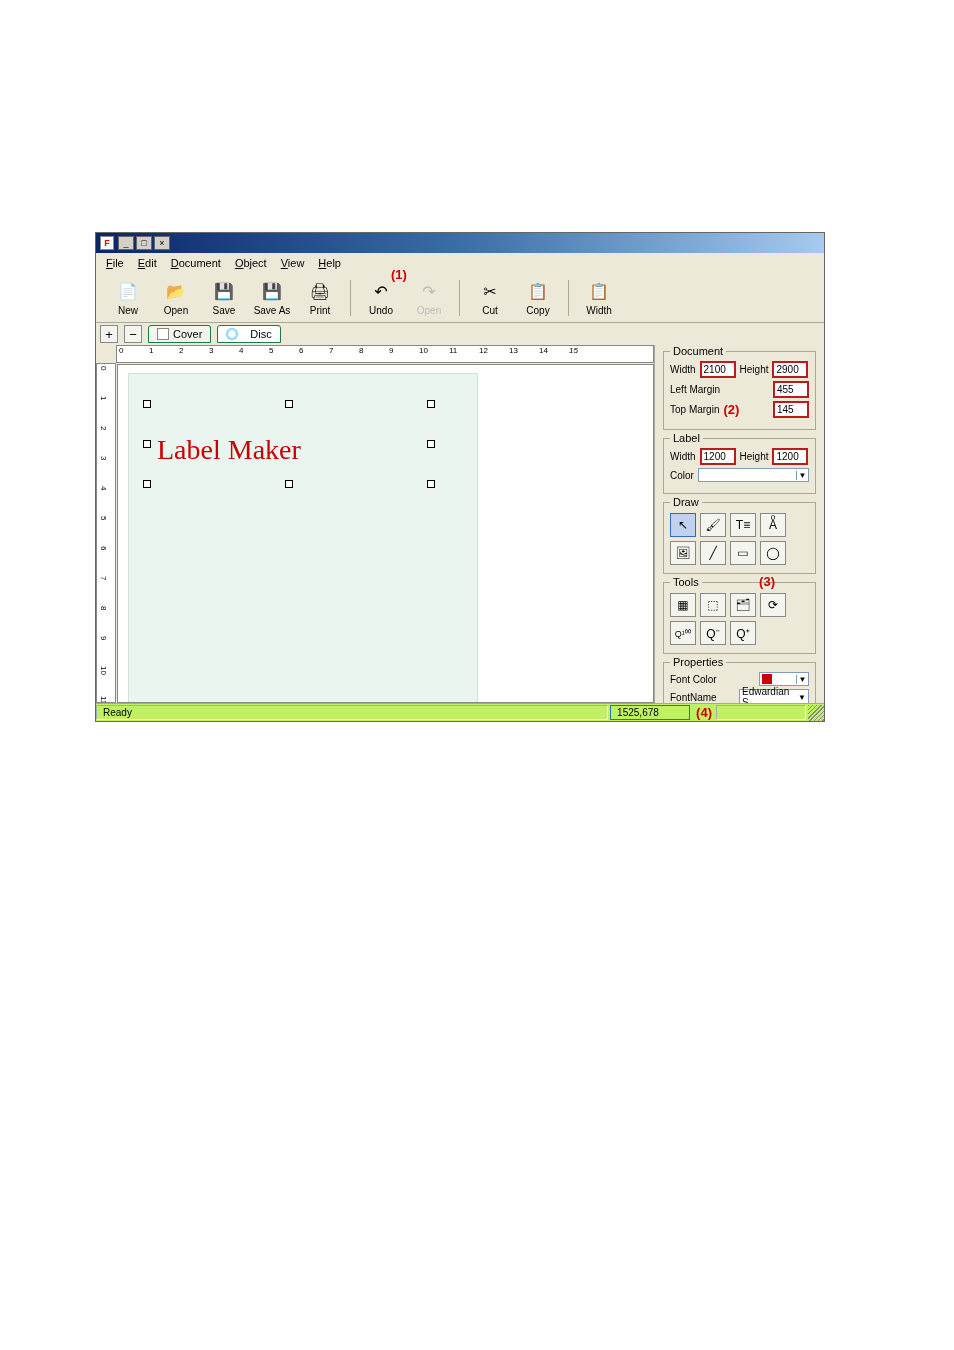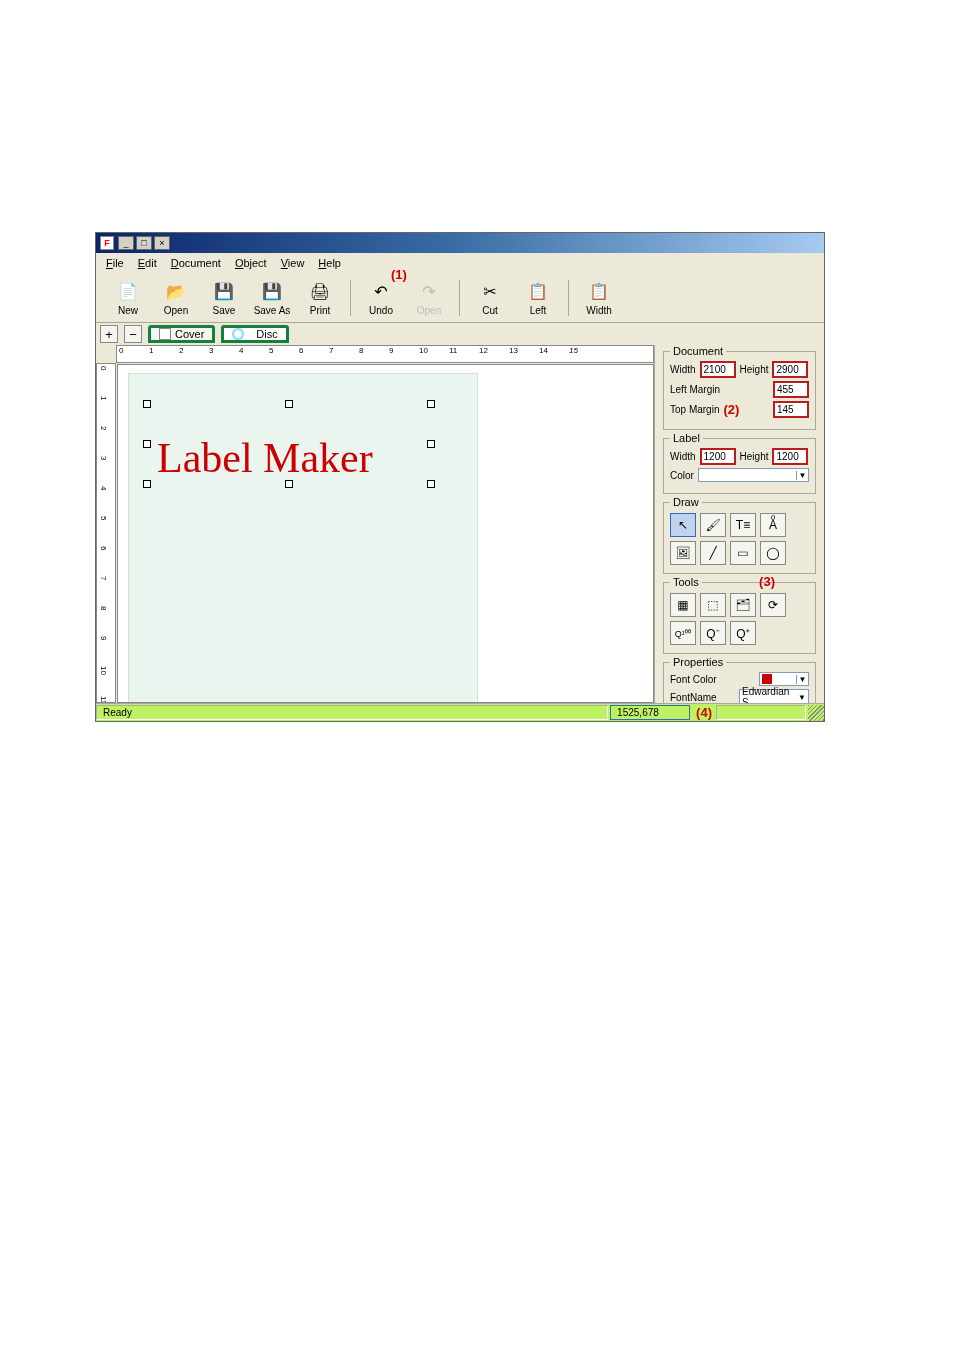--- a/index.html
+++ b/index.html
@@ -14,33 +14,33 @@
 .menuitem { padding: 2px 6px; cursor: pointer; }
 .menuitem u { text-decoration: underline; }
 .toolbar { height: 50px; background: #ece9d8; border-bottom: 1px solid #aca899; display: flex; align-items: center; padding: 0 8px; position: relative; }
 .tbtn { display: flex; flex-direction: column; align-items: center; justify-content: center; width: 48px; height: 44px; cursor: pointer; }
 .tbtn .ticon2 { width: 24px; height: 24px; display: flex; align-items: center; justify-content: center; font-size: 16px; }
 .tbtn .tlabel { font-size: 10px; margin-top: 2px; }
 .tsep { width: 1px; height: 36px; background: #aca899; margin: 0 6px; }
 .callout { position: absolute; color: #c00; font-weight: bold; font-size: 13px; pointer-events: none; }
 .tabstrip { height: 22px; background: #ece9d8; display: flex; align-items: center; padding: 0 4px; gap: 6px; }
 .sqbtn { width: 18px; height: 18px; border: 1px solid #888; background: #f5f5f0; display: flex; align-items: center; justify-content: center; cursor: pointer; font-size: 13px; }
-.tab { display: flex; align-items: center; gap: 4px; padding: 2px 8px; border: 3px solid #15803d; border-radius: 3px 3px 0 0; background: #f5f5f0; cursor: pointer; height: 18px; }
+.tab { display: flex; align-items: center; gap: 4px; padding: 2px 8px; border: 1px solid #15803d; border-radius: 3px 3px 0 0; background: #f5f5f0; cursor: pointer; height: 18px; }
 .tab.active { background: #fff; gap: 12px; }
 .tabicon { width: 12px; height: 12px; border-radius: 50%; display: inline-block; }
 .workarea { position: absolute; left: 0; top: 112px; right: 170px; bottom: 18px; background: #ece9d8; }
 .hruler { position: absolute; left: 20px; right: 0; top: 0; height: 18px; background: #fff; border: 1px solid #888; overflow: hidden; }
 .vruler { position: absolute; left: 0; top: 18px; width: 20px; bottom: 0; background: #fff; border: 1px solid #888; overflow: hidden; }
 .hruler .tick { position: absolute; top: 0; font-size: 8px; }
 .vruler .tick { position: absolute; left: 2px; font-size: 8px; writing-mode: vertical-rl; }
 .canvas { position: absolute; left: 21px; top: 19px; right: 0; bottom: 0; background: #fff; border: 1px solid #888; overflow: hidden; }
 .page { position: absolute; left: 10px; top: 8px; width: 350px; height: 330px; background: #e9f5ee; border: 1px solid #cde5d5; }
 .seltext { position: absolute; left: 18px; top: 30px; width: 290px; height: 100px; }
 .seltext .handles .h { position: absolute; width: 8px; height: 8px; border: 1px solid #000; background: #fff; }
-.seltext .lbl { font-family: 'Edwardian Script ITC', 'Brush Script MT', cursive; font-size: 42px; color: #c00; position: absolute; left: 10px; top: 30px; white-space: nowrap; }
+.seltext .lbl { font-family: 'Edwardian Script ITC', 'Brush Script MT', cursive; font-size: 28px; color: #c00; position: absolute; left: 10px; top: 30px; white-space: nowrap; }
 .rightpanel { position: absolute; right: 0; top: 112px; width: 170px; bottom: 18px; background: #ece9d8; border-left: 1px solid #aca899; padding: 6px 8px; overflow: hidden; }
 .fieldset { border: 1px solid #aca899; margin-bottom: 8px; padding: 6px 6px 8px 6px; position: relative; }
 .fieldset > .legend { position: absolute; top: -7px; left: 6px; background: #ece9d8; padding: 0 3px; font-size: 11px; }
 .frow { display: flex; align-items: center; gap: 4px; margin: 3px 0; font-size: 10px; }
 .frow label { white-space: nowrap; }
 .frow input[type=text] { width: 36px; font-size: 10px; padding: 1px 2px; border: 2px solid #b91c1c; }
 .colorbox { flex: 1; height: 14px; border: 1px solid #7f9db9; background: #fff; display: flex; align-items: center; }
 .colorbox .dd { margin-left: auto; width: 12px; text-align: center; font-size: 8px; border-left: 1px solid #7f9db9; }
 .toolgrid { display: flex; flex-wrap: wrap; gap: 4px; margin-top: 4px; }
 .toolbtn { width: 26px; height: 24px; border: 1px solid #888; background: #f5f5f0; display: flex; align-items: center; justify-content: center; font-size: 12px; cursor: pointer; }
@@ -105,21 +105,21 @@
         <span class="ticon2" style="color:#bbb">↷</span>
         <span class="tlabel" style="color:#bbb">Open</span>
       </div>
     <div class="tsep"></div>
     <div class="tbtn">
         <span class="ticon2">✂</span>
         <span class="tlabel">Cut</span>
       </div>
     <div class="tbtn">
         <span class="ticon2">📋</span>
-        <span class="tlabel">Left</span>
+        <span class="tlabel">Copy</span>
       </div>
     <div class="tsep"></div>
     <div class="tbtn">
         <span class="ticon2">📋</span>
         <span class="tlabel">Width</span>
       </div>
     <span class="callout" style="left:295px;top:-6px">(1)</span>
   </div>
 
   <div class="tabstrip">

